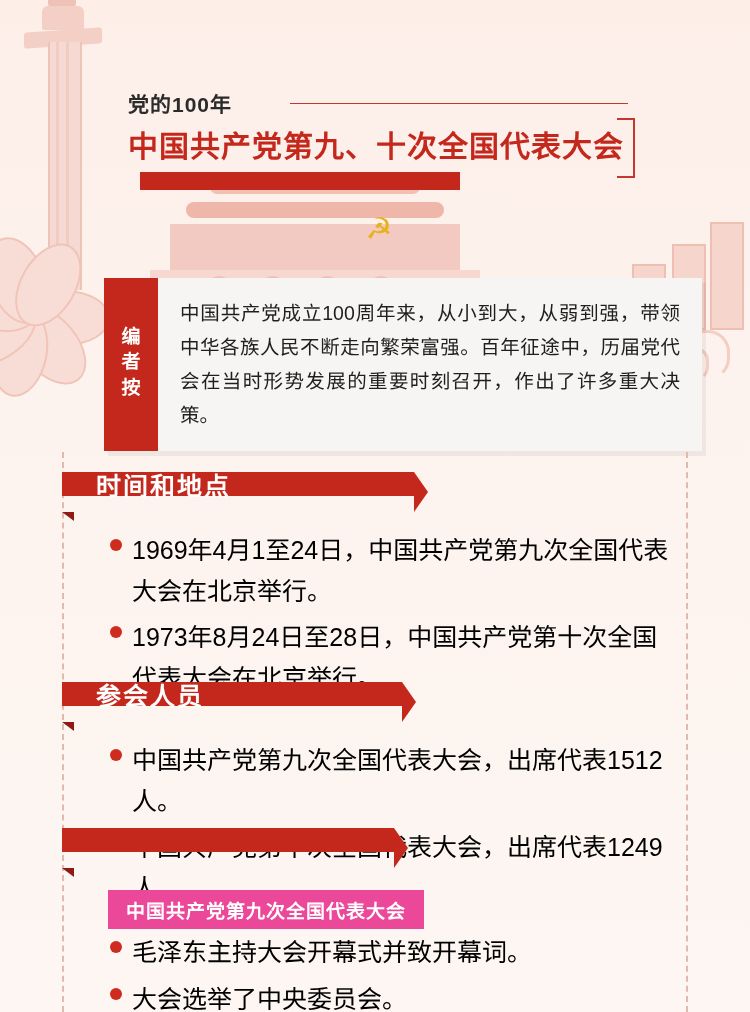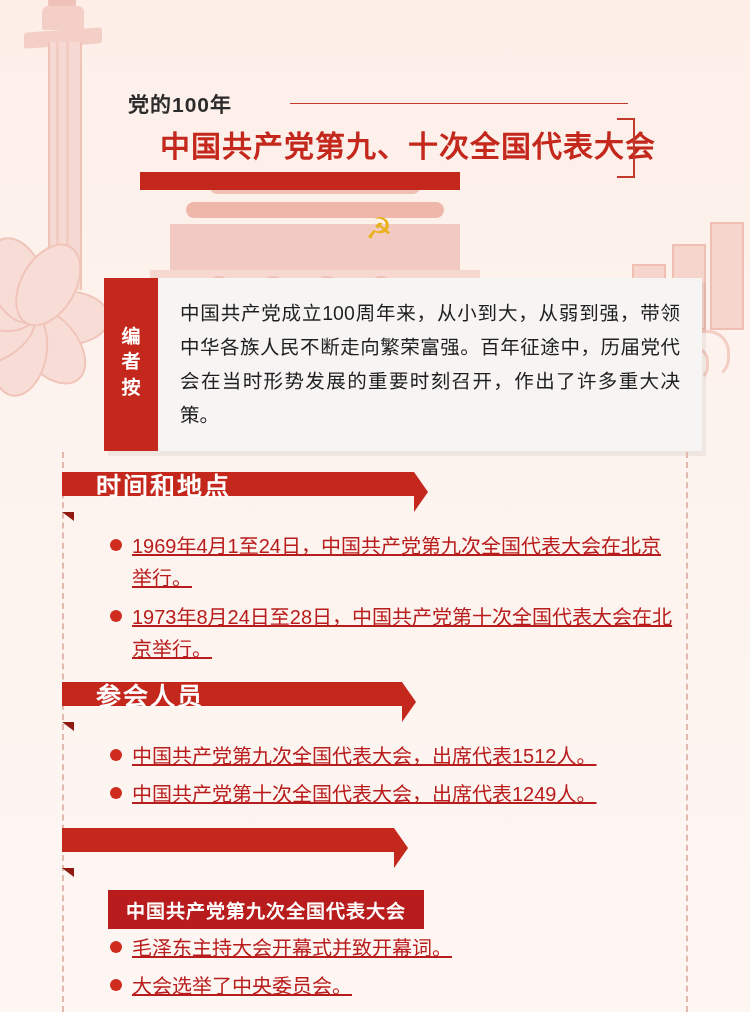--- a/index.html
+++ b/index.html
@@ -230,21 +230,20 @@
   }
   .main-title {
     position: absolute;
     left: 128px;
     top: 122px;
     font-size: 30px;
     font-weight: bold;
     color: #c4281c;
     letter-spacing: 1px;
     white-space: nowrap;
-    margin-left: 32px;
   }
   .title-corner {
     position: absolute;
     left: 617px;
     top: 118px;
     width: 16px;
     height: 50px;
     border-top: 2px solid #c0392b;
     border-right: 2px solid #c0392b;
   }
@@ -366,29 +365,28 @@
   .dot {
     width: 12px;
     height: 12px;
     border-radius: 50%;
     background: #cf2c20;
     margin-top: 9px;
     margin-right: 10px;
     flex: 0 0 12px;
   }
   .bullet-text {
-    font-size: 20px;
+    font-size: 25px;
     line-height: 1.62;
-    color: #b91c1c;
-    text-decoration: underline;
+    color: #000000;
   }
   .sub-tag {
     position: absolute;
     left: 108px;
-    background: #b91c1c;
+    background: #ec4899;
     color: #fff;
     font-size: 19px;
     font-weight: bold;
     padding: 6px 18px;
     letter-spacing: 1px;
   }
 </style>
 </head>
 <body>
 

